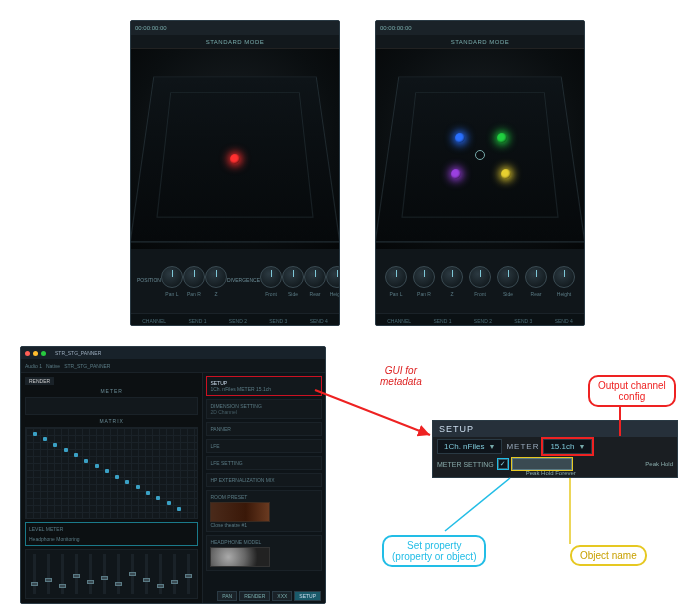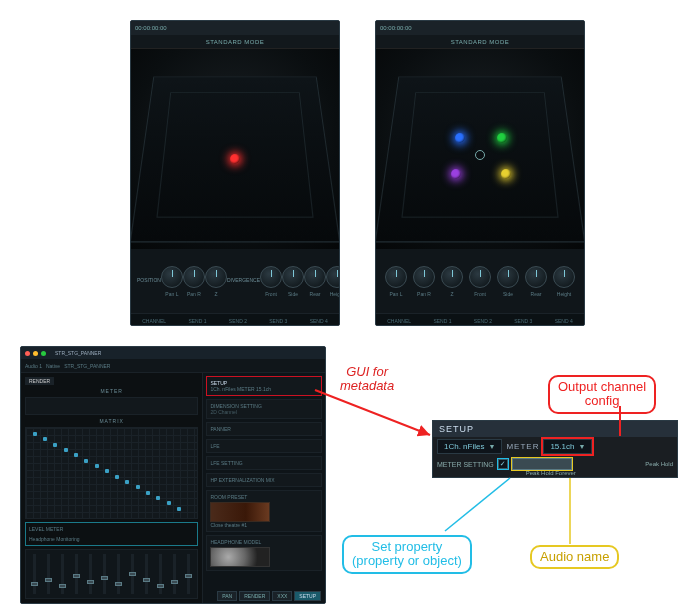--- a/index.html
+++ b/index.html
@@ -186,22 +186,22 @@
     width:60px; height:12px; background:#3a4a52; border:1px solid #5a7a84;
   }
   .outline-red { outline:2px solid #e22; outline-offset:0; }
   .outline-cyan { outline:1.5px solid #22bde6; outline-offset:0; }
   .outline-yellow { outline:1.5px solid #e6c822; outline-offset:0; }
 
   
   .callout-box {
     position:absolute; border:2px solid; border-radius:10px;
     background:#fff; padding:3px 8px;
-    font-size:13px; font-family: "Comic Sans MS", cursive, sans-serif;
-    color:#222; text-align:center; line-height:1.1;
+    font-size:10px; font-family: "Comic Sans MS", cursive, sans-serif;
+    color:#222; text-align:center; line-height:1.1;margin-left:40px;
   }
   .ann-red { color:#d22; border:none; background:none; font-style:italic; }
   svg.annot { position:absolute; overflow:visible; pointer-events:none; }
 </style>
 </head>
 <body>
 
 <div class="panner-window panner-left">
   <div class="panner-titlebar">00:00:00:00</div>
   <div class="panner-secondbar">STANDARD MODE</div>
@@ -442,21 +442,21 @@
 
 <div class="callout-box ann-red" style="left:332px; top:362px; white-space:pre">GUI for
 metadata</div>
 
 <div class="callout-box" style="left:548px; top:375px; border-color:#e22; color:#e22; white-space:pre">Output channel
 config</div>
 
 <div class="callout-box" style="left:342px; top:535px; border-color:#22bde6; color:#22bde6; white-space:pre">Set property
 (property or object)</div>
 
-<div class="callout-box" style="left:530px; top:545px; border-color:#e6c822; color:#c8a000">Audio name</div>
+<div class="callout-box" style="left:530px; top:545px; border-color:#e6c822; color:#c8a000">Object name</div>
 
 <svg class="annot" style="left:310px; top:380px" width="130" height="60">
   <defs>
       <marker id="ah-r" markerWidth="8" markerHeight="8" refX="6" refY="3" orient="auto">
         <path d="M0,0 L6,3 L0,6 Z" fill="#e22"></path>
       </marker>
     </defs>
   <line x1="5" y1="10" x2="120" y2="55" stroke="#e22" stroke-width="2" marker-end="url(#ah-r)"></line>
 </svg>
 <svg class="annot" style="left:600px; top:406px" width="40" height="34">

